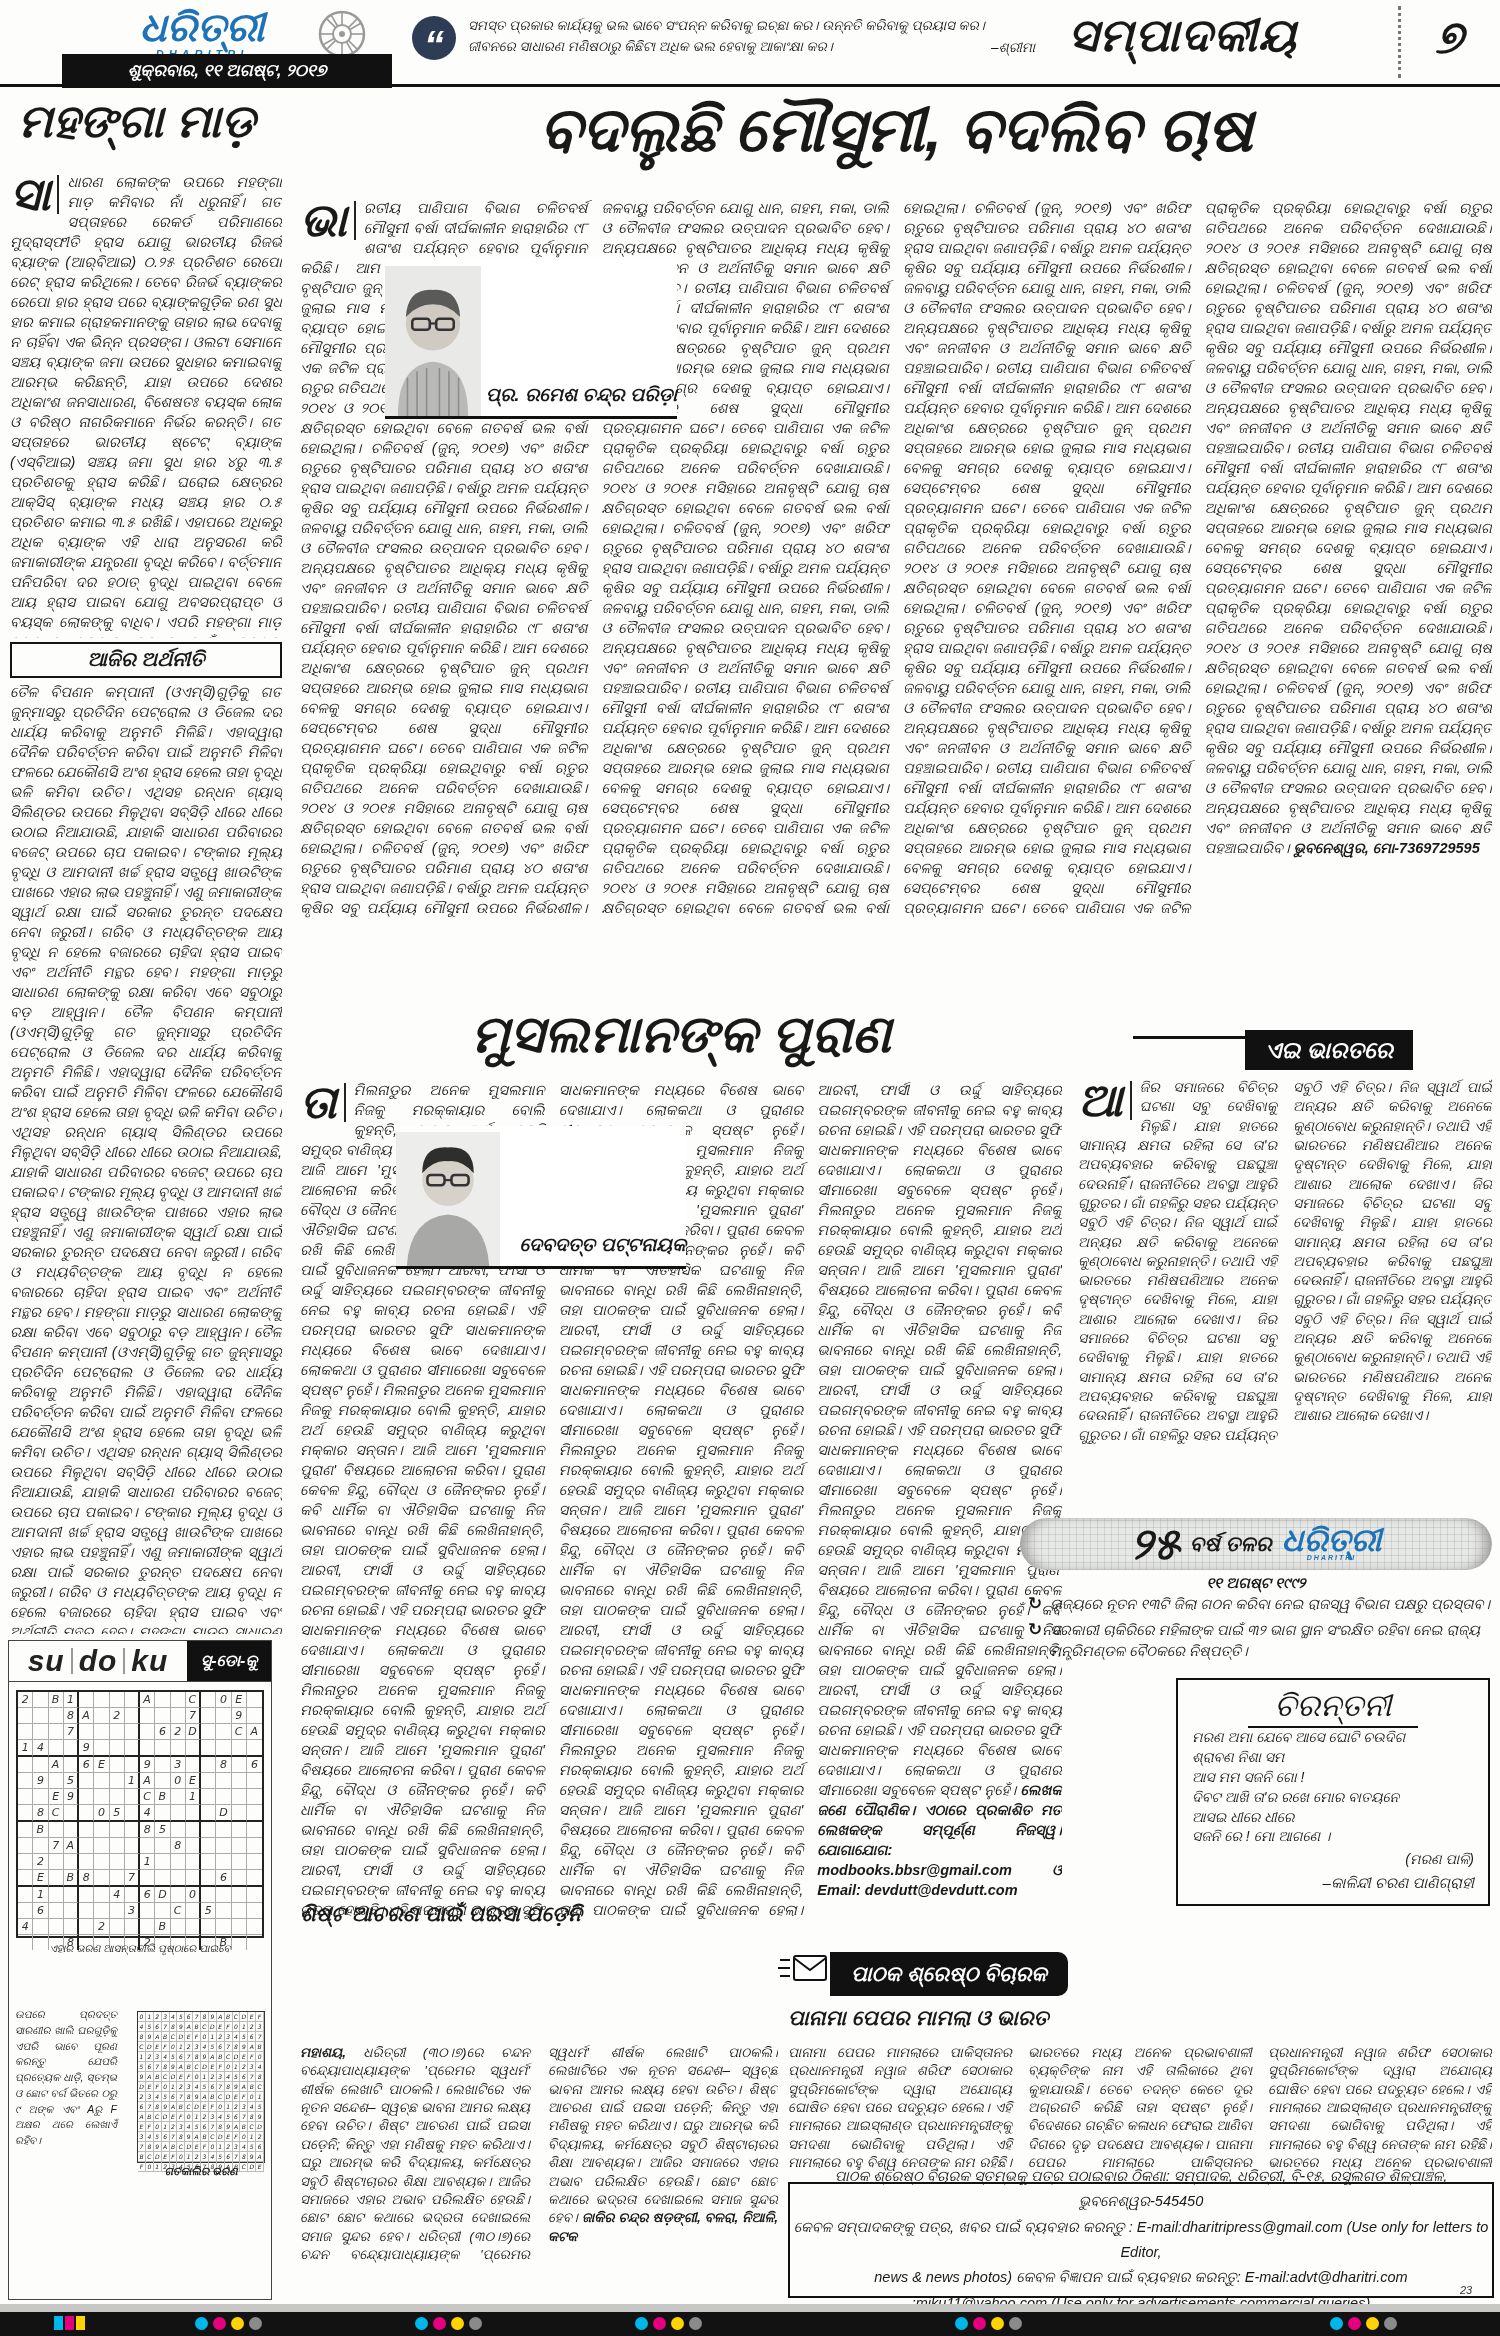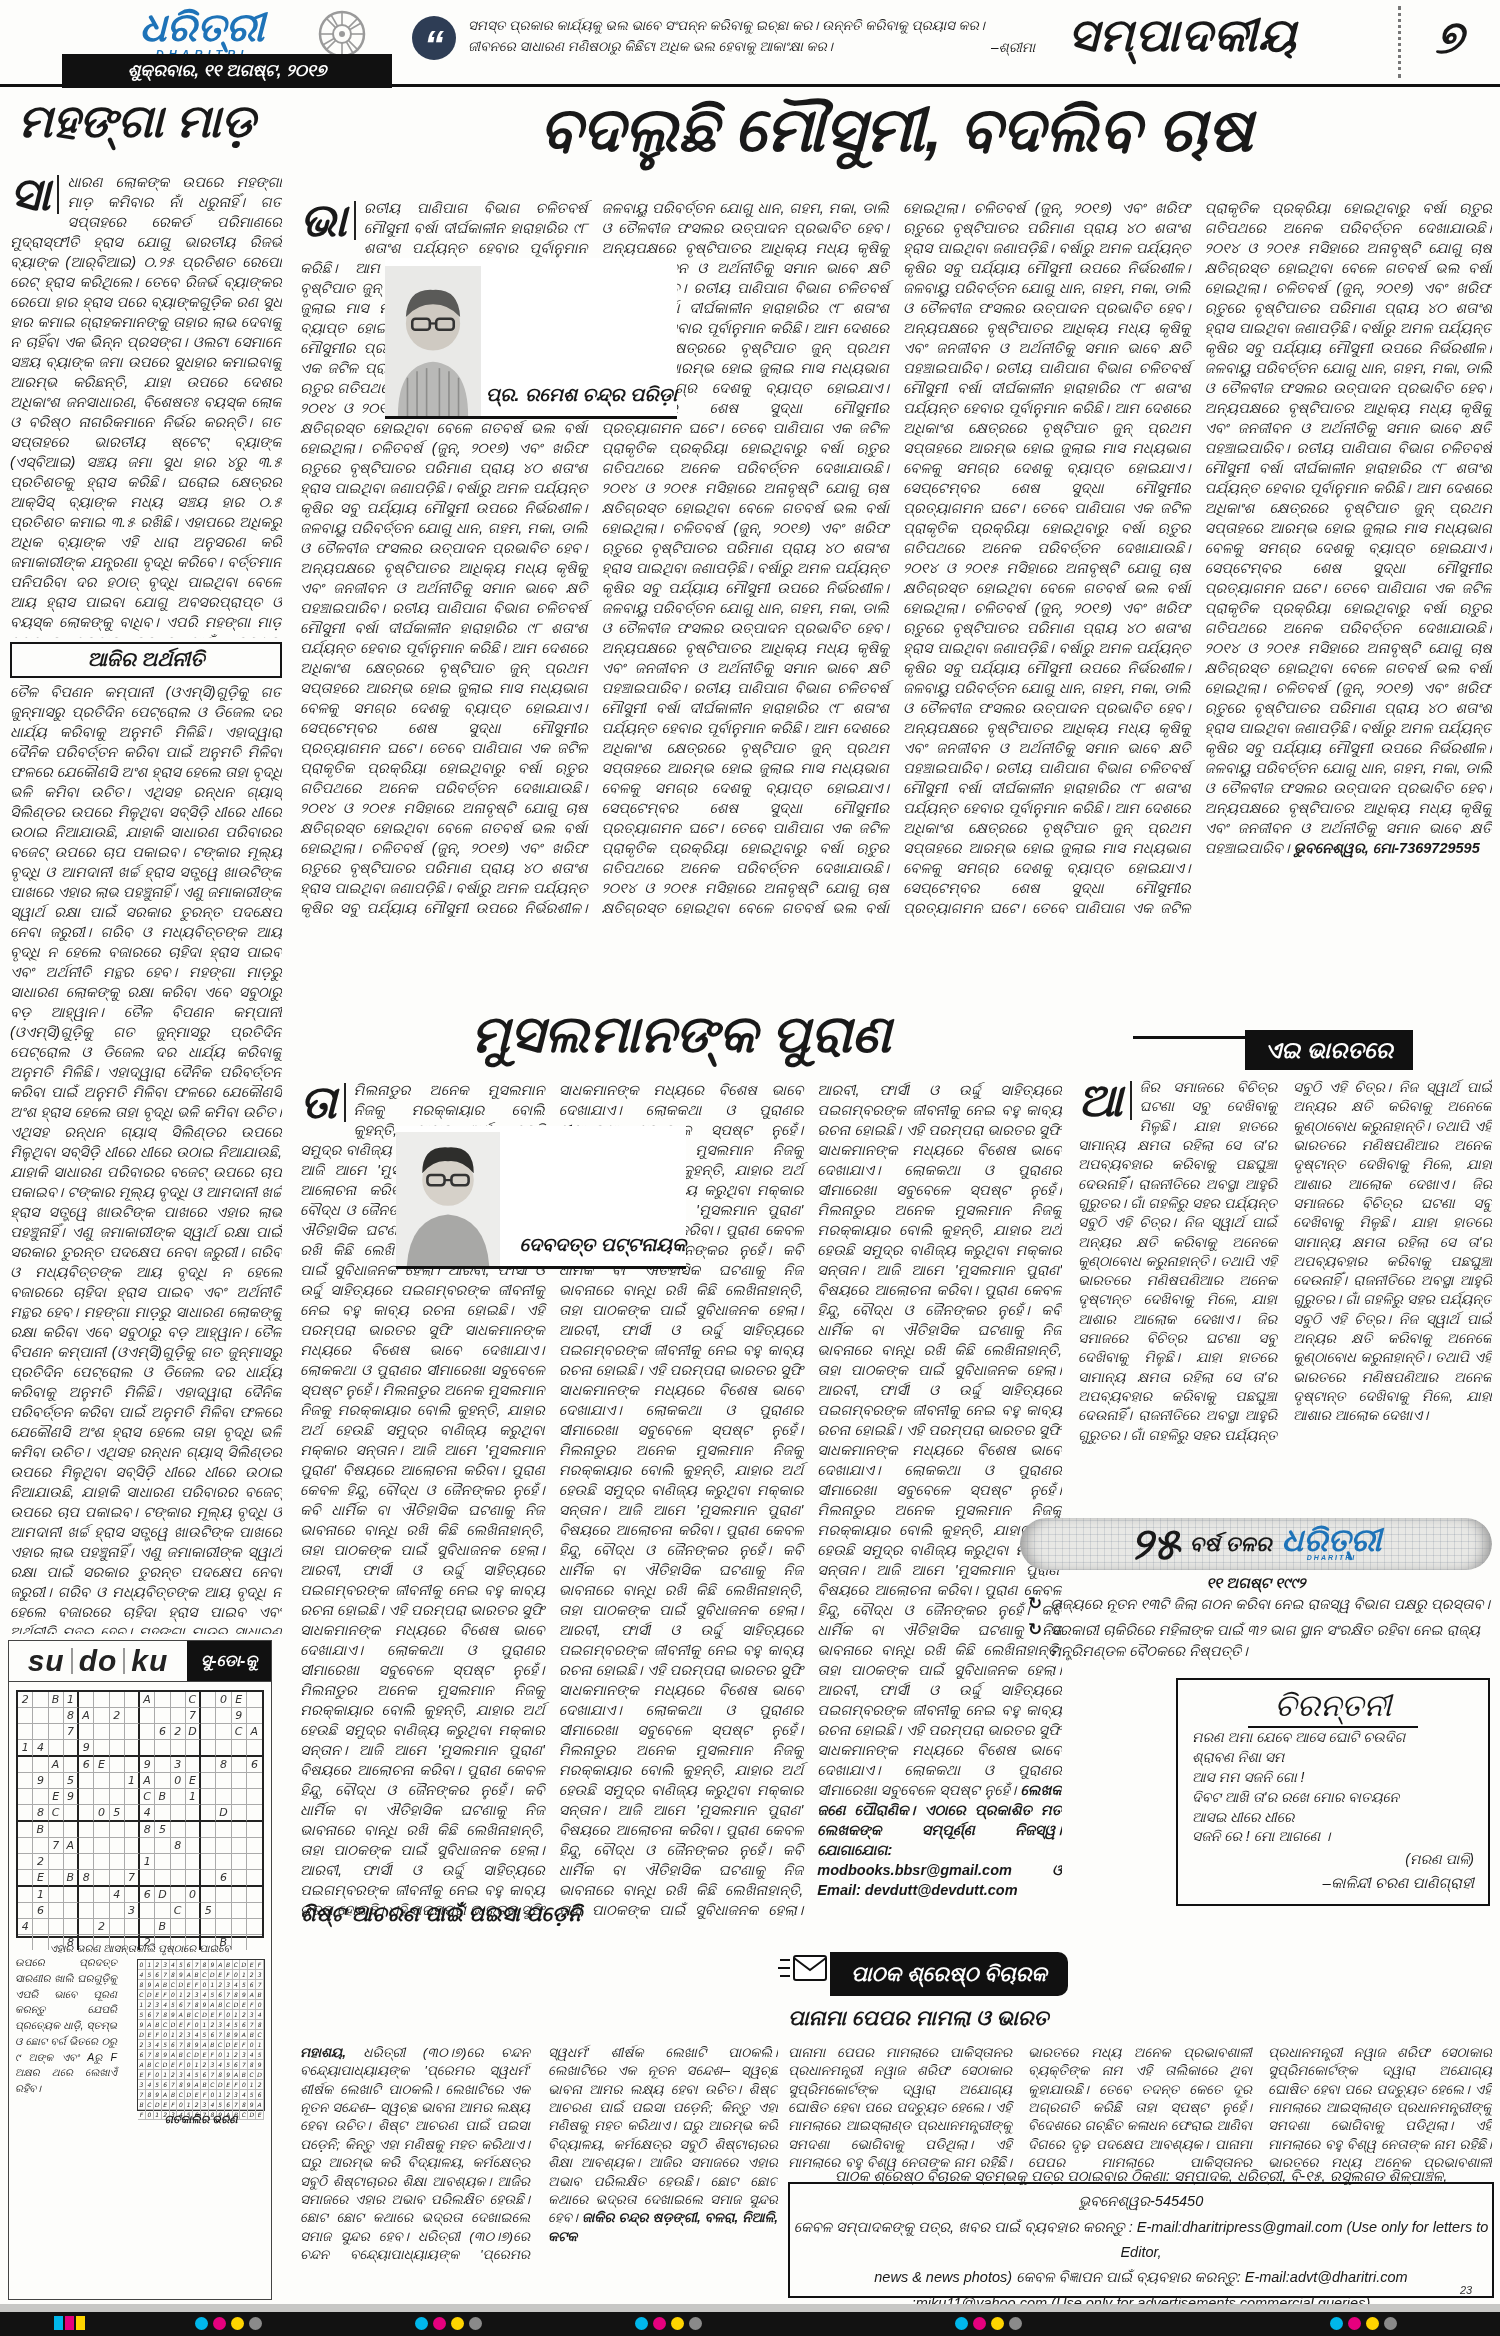--- a/index.html
+++ b/index.html
@@ -103,21 +103,21 @@
   #sudoku-header .latin i{font-style:normal;border-left:2px solid #999;margin:0 6px;height:26px;}
   #sudoku-header .odia{width:84px;background:#111;color:#fff;font-size:16px;font-weight:bold;
       display:flex;align-items:center;justify-content:center;}
   #sudoku-cells{display:grid;grid-template-columns:repeat(16,1fr);grid-template-rows:repeat(16,1fr);
       width:244px;height:244px;border:2px solid #222;margin:8px auto 4px;}
   .scell{border-right:1px solid #aaa;border-bottom:1px solid #aaa;font-size:11px;line-height:15px;
       text-align:center;color:#333;font-family:"DejaVu Sans",sans-serif;}
   .scell.br{border-right:2px solid #222;} .scell.bb{border-bottom:2px solid #222;}
   .scell.er{border-right:none;} .scell.eb{border-bottom:none;}
   #sudoku-note{text-align:center;font-size:10.5px;}
-  #sudoku-bottom{display:flex;padding:0 6px;gap:20px;}
+  #sudoku-bottom{display:flex;margin-top:52px;padding:0 6px;gap:20px;}
   #sudoku-rules{width:118px;font-size:10.5px;line-height:1.5;text-align:justify;}
   #solution-wrap{flex:1;text-align:center;}
   #solution-cells{display:grid;grid-template-columns:repeat(16,1fr);grid-template-rows:repeat(16,1fr);
       width:126px;height:150px;border:1px solid #333;margin:4px auto 2px;}
   .mcell{border-right:1px solid #bbb;border-bottom:1px solid #bbb;font-size:6px;line-height:9px;
       text-align:center;color:#222;font-family:"DejaVu Sans",sans-serif;}
   #solution-caption{font-size:11px;font-weight:bold;}
 
   
   #foot-small-num{left:1460px;top:2284px;font-size:11px;color:#333;}

